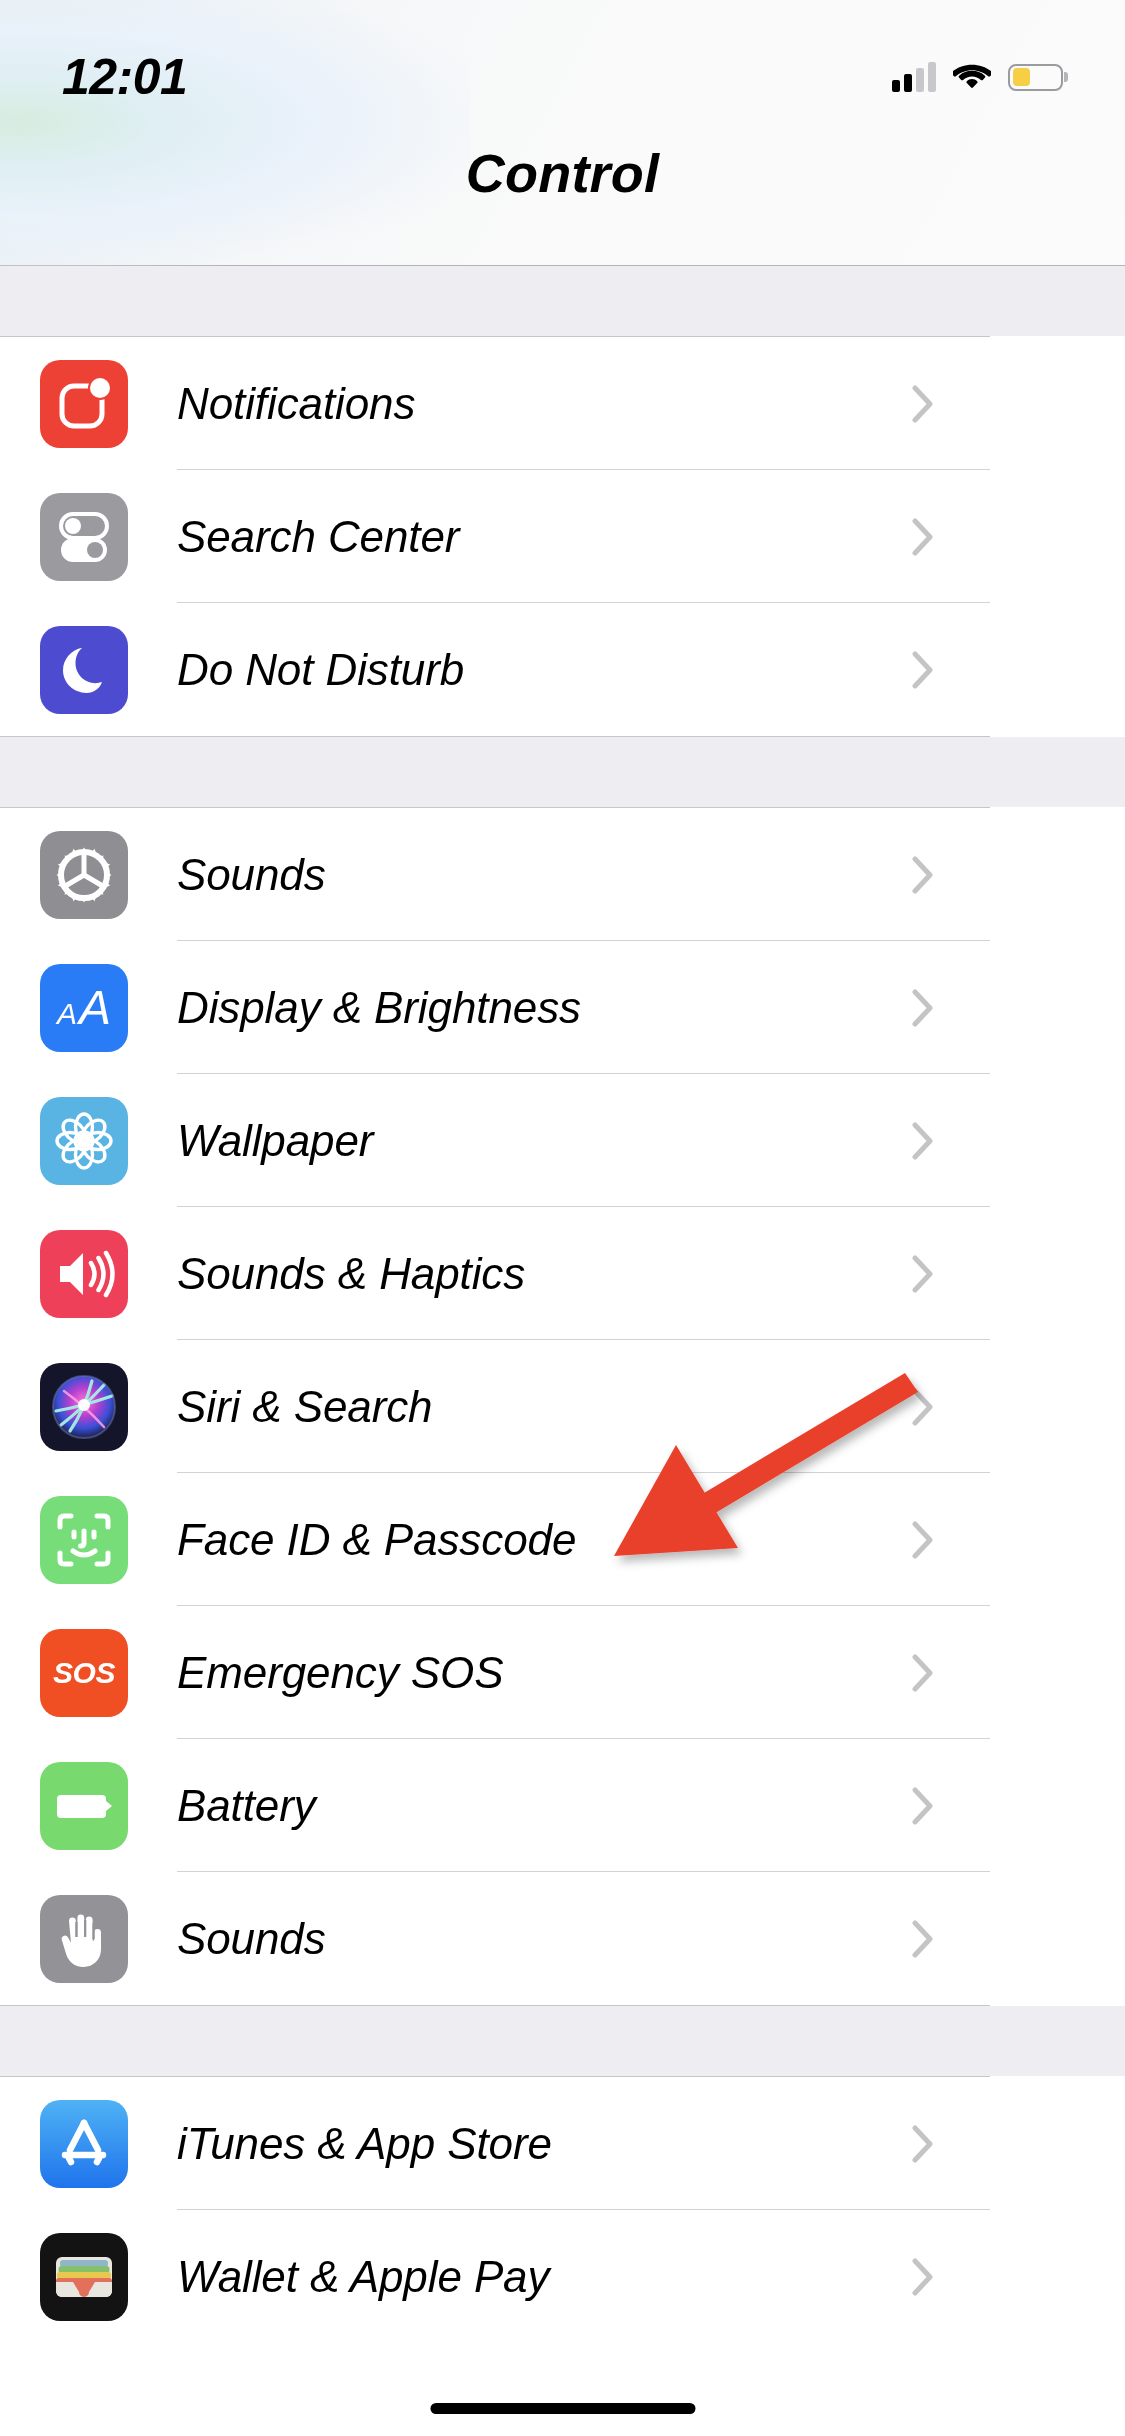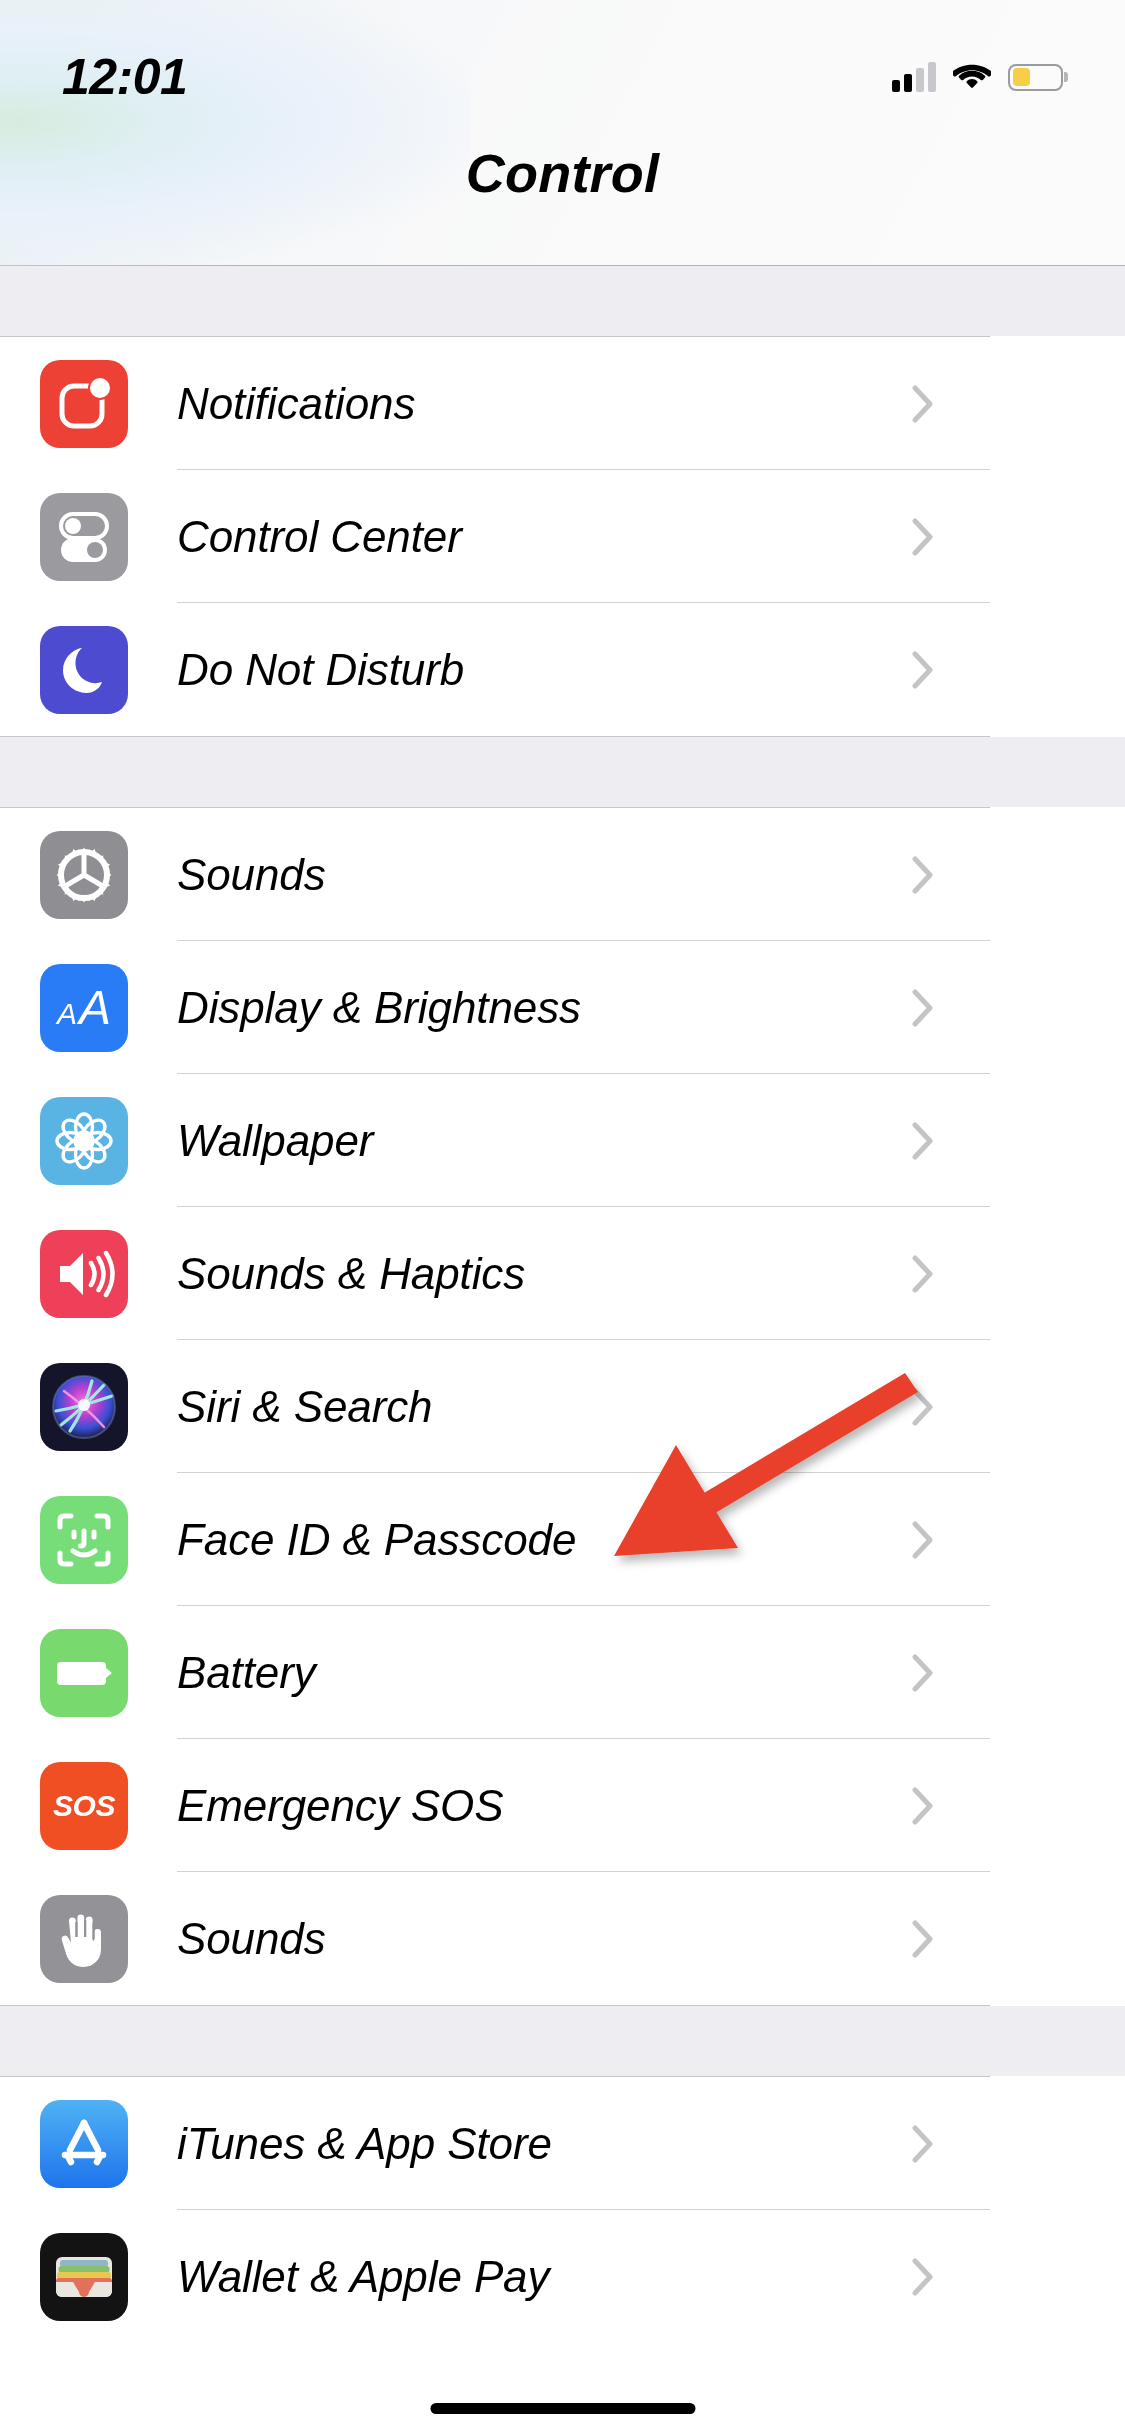--- a/index.html
+++ b/index.html
@@ -256,21 +256,21 @@
 
       <div class="row">
         <div class="icon-box ic-controlcenter">
           <svg width="88" height="88" viewBox="0 0 88 88">
             <rect x="21" y="21" width="46" height="24" rx="12" ry="12" fill="none" stroke="#fff" stroke-width="4"></rect>
             <circle cx="33" cy="33" r="8" fill="#fff"></circle>
             <rect x="21" y="45" width="46" height="24" rx="12" ry="12" fill="#fff"></rect>
             <circle cx="55" cy="57" r="8" fill="#9a9a9f"></circle>
           </svg>
         </div>
-        <div class="row-label">Control Center</div>
+        <div class="row-label">Search Center</div>
         <span class="chev">
           <svg viewBox="0 0 22 38">
               <path d="M3 3 L18 19 L3 35" fill="none" stroke="#c4c4c6" stroke-width="5" stroke-linecap="round" stroke-linejoin="round"></path>
             </svg>
         </span>
         <div class="sep"></div>
       </div>
 
       <div class="row">
         <div class="icon-box ic-dnd">
@@ -450,40 +450,40 @@
         <div class="row-label">Face ID &amp; Passcode</div>
         <span class="chev">
           <svg viewBox="0 0 22 38">
               <path d="M3 3 L18 19 L3 35" fill="none" stroke="#c4c4c6" stroke-width="5" stroke-linecap="round" stroke-linejoin="round"></path>
             </svg>
         </span>
         <div class="sep"></div>
       </div>
 
       <div class="row">
+        <div class="icon-box ic-sos">
+          <span class="sos-text">SOS</span>
+        </div>
+        <div class="row-label">Emergency SOS</div>
+        <span class="chev">
+          <svg viewBox="0 0 22 38">
+              <path d="M3 3 L18 19 L3 35" fill="none" stroke="#c4c4c6" stroke-width="5" stroke-linecap="round" stroke-linejoin="round"></path>
+            </svg>
+        </span>
+        <div class="sep"></div>
+      </div>
+
+      <div class="row">
         <div class="icon-box ic-battery">
           <svg width="88" height="88" viewBox="0 0 88 88">
             <rect x="17" y="33" width="49" height="23" rx="4" ry="4" fill="#fff"></rect>
             <path d="M66 39 L72 44 L66 49 Z" fill="#fff"></path>
           </svg>
         </div>
         <div class="row-label">Battery</div>
-        <span class="chev">
-          <svg viewBox="0 0 22 38">
-              <path d="M3 3 L18 19 L3 35" fill="none" stroke="#c4c4c6" stroke-width="5" stroke-linecap="round" stroke-linejoin="round"></path>
-            </svg>
-        </span>
-        <div class="sep"></div>
-      </div>
-
-      <div class="row">
-        <div class="icon-box ic-sos">
-          <span class="sos-text">SOS</span>
-        </div>
-        <div class="row-label">Emergency SOS</div>
         <span class="chev">
           <svg viewBox="0 0 22 38">
               <path d="M3 3 L18 19 L3 35" fill="none" stroke="#c4c4c6" stroke-width="5" stroke-linecap="round" stroke-linejoin="round"></path>
             </svg>
         </span>
         <div class="sep"></div>
       </div>
 
       <div class="row">
         <div class="icon-box ic-privacy">

